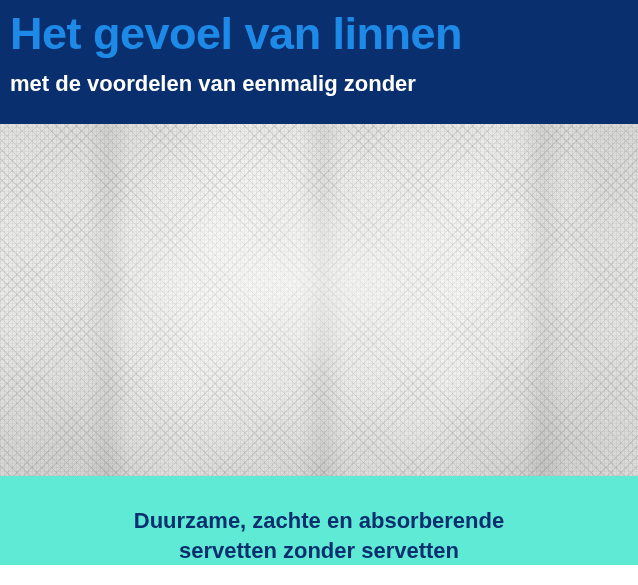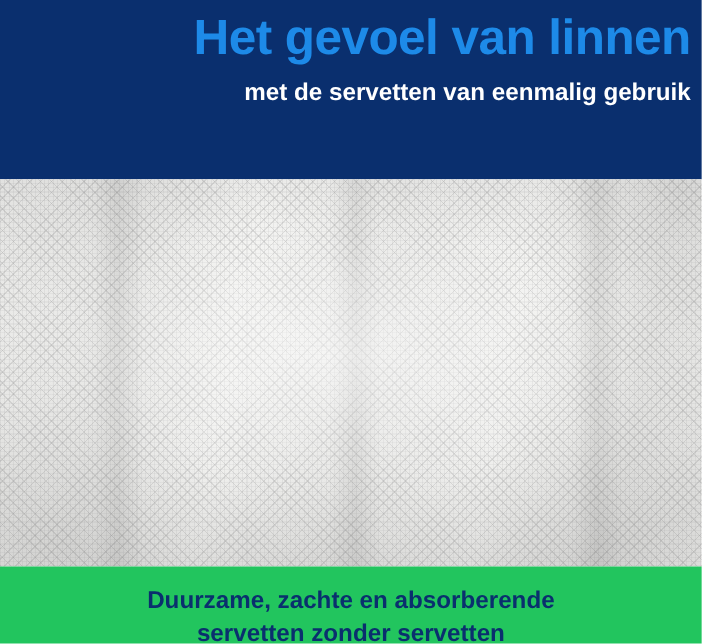--- a/index.html
+++ b/index.html
@@ -17,25 +17,25 @@
     position: relative;
     width: 638px;
     height: 585px;
     background: #ffffff;
   }
 
   
   .header-banner {
     position: relative;
     width: 100%;
-    height: 163px;
+    height: 124px;
     background: #0a2f6e;
     box-sizing: border-box;
     padding-top: 6px;
-    text-align: right;
+    text-align: left;
     overflow: hidden;
   }
   .headline {
     color: #1d8ae8;
     font-size: 45px;
     font-weight: bold;
     letter-spacing: -0.5px;
     line-height: 1.05;
     margin: 0;
     padding: 4px 10px 0 10px;
@@ -118,42 +118,42 @@
   }
   .fold-a { left: 84px; }
   .fold-b { left: 300px; }
   .fold-c { left: 520px; }
 
   
   .caption {
     position: relative;
     width: 100%;
     height: 89px;
-    background: #22c55e;
+    background: #5eead4;
     text-align: center;
     box-sizing: border-box;
-    padding-top: 16px;
+    padding-top: 30px;
   }
   .caption-line {
     color: #0a2f6e;
     font-size: 22px;
     font-weight: bold;
     line-height: 1.35;
     margin: 0;
     white-space: nowrap;
   }
 </style>
 </head>
 <body>
 
 <div class="page">
 
   <div class="header-banner">
     <h1 class="headline">Het gevoel van linnen</h1>
-    <h2 class="subhead">met de servetten van eenmalig gebruik</h2>
+    <h2 class="subhead">met de voordelen van eenmalig zonder</h2>
   </div>
 
   <div class="photo">
     <div class="photo-fold fold-a"></div>
     <div class="photo-fold fold-b"></div>
     <div class="photo-fold fold-c"></div>
   </div>
 
   <div class="caption">
     <p class="caption-line">Duurzame, zachte en absorberende</p>

